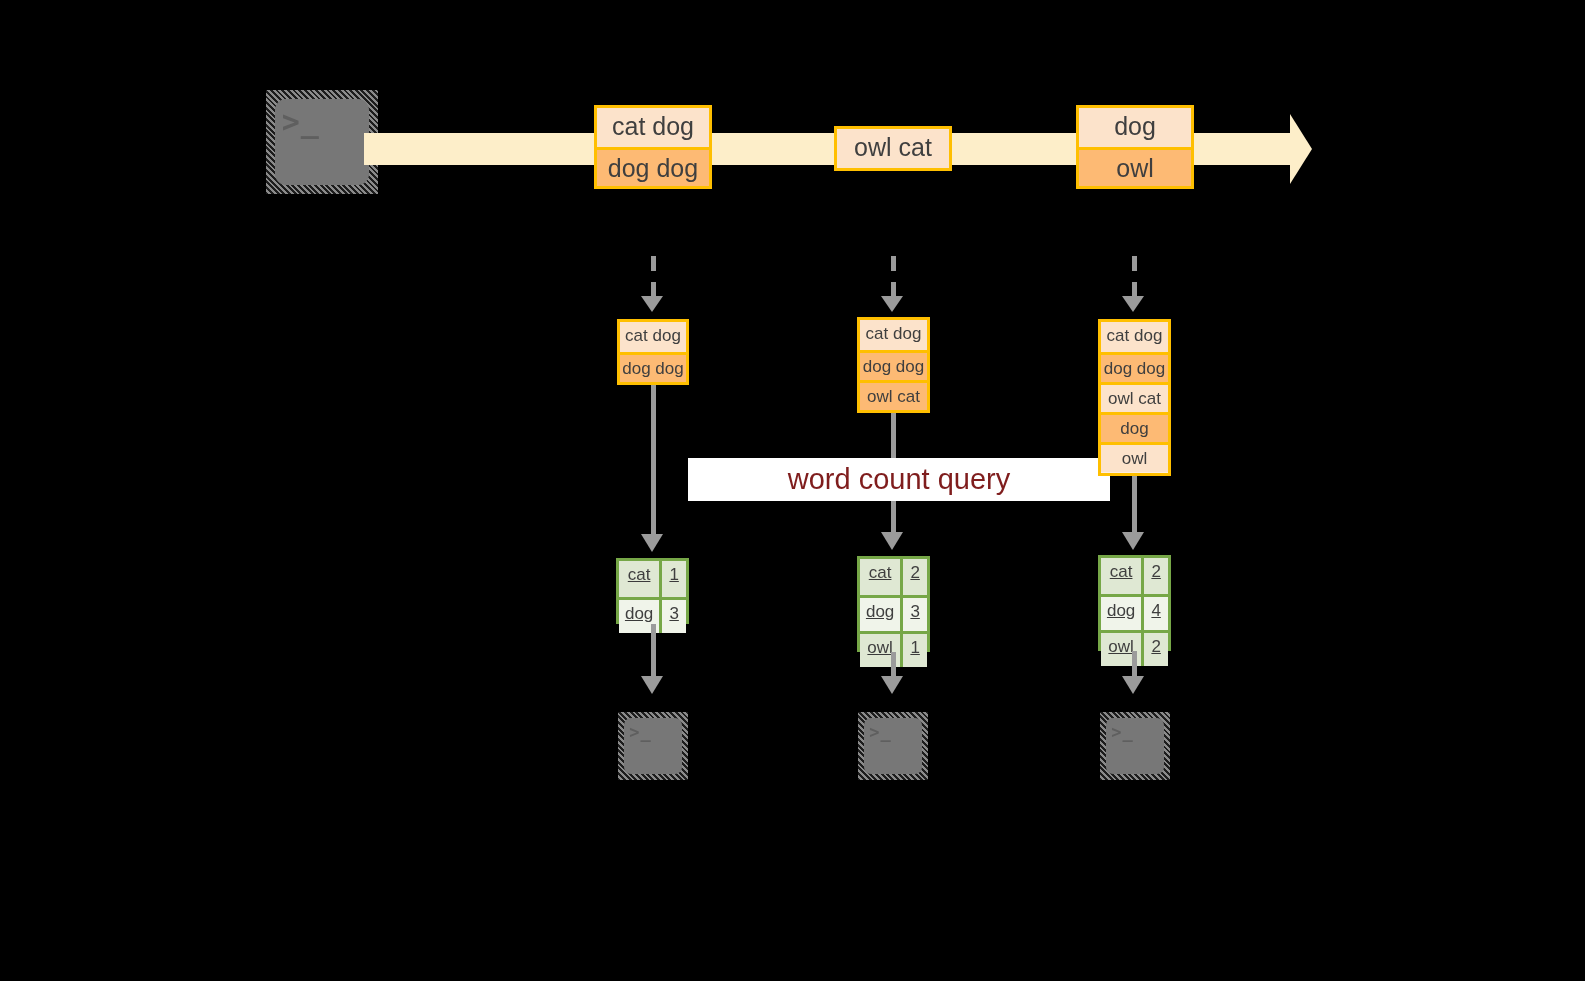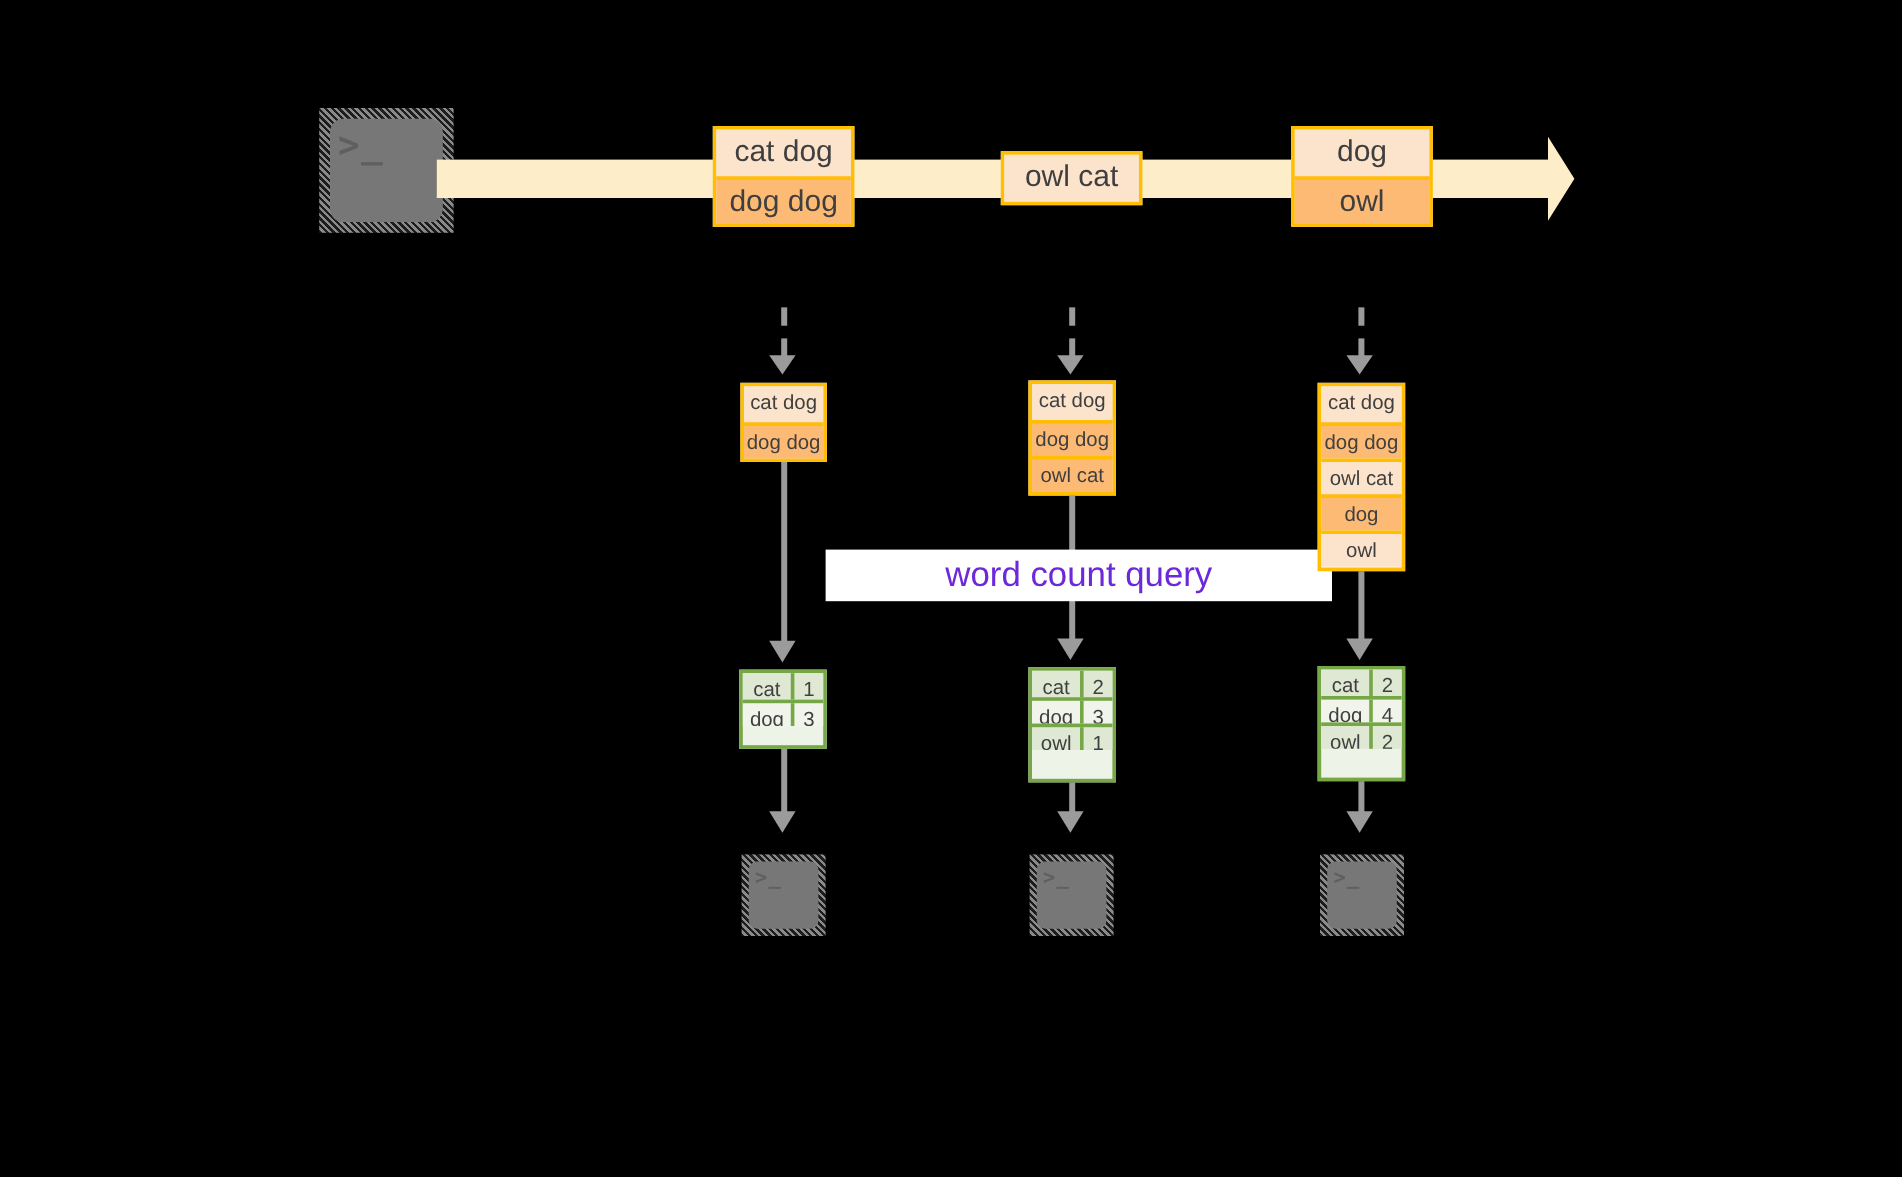--- a/index.html
+++ b/index.html
@@ -95,21 +95,22 @@
   
   .tbl {
     position: absolute;
     border: 3px solid #76a747;
     box-sizing: border-box;
     background: #eef3e8;
   }
   .tbl-row {
     display: flex;
     box-sizing: border-box;
-    height: 22px;
+    height: 36px;
+    text-decoration: underline;
   }
   .tbl-row + .tbl-row { border-top: 3px solid #76a747; }
   .tbl-row.shade-a { background: #dfe8d3; }
   .tbl-row.shade-b { background: #f0f4ea; }
   .tbl-key, .tbl-val {
     box-sizing: border-box;
     font-size: 17px;
     line-height: 27px;
     text-align: center;
     color: #3f3f3f;
@@ -133,21 +134,21 @@
   .vhead {
     position: absolute;
     width: 0; height: 0;
     border-style: solid;
     border-color: #9b9b9b transparent transparent transparent;
   }
   
   .query-label {
     position: absolute;
     background: #ffffff;
-    color: #6d28d9;
+    color: #7f1d1d;
     font-size: 29px;
     line-height: 42px;
     text-align: center;
     white-space: nowrap;
     box-sizing: border-box;
   }
 </style>
 </head>
 <body>
 

